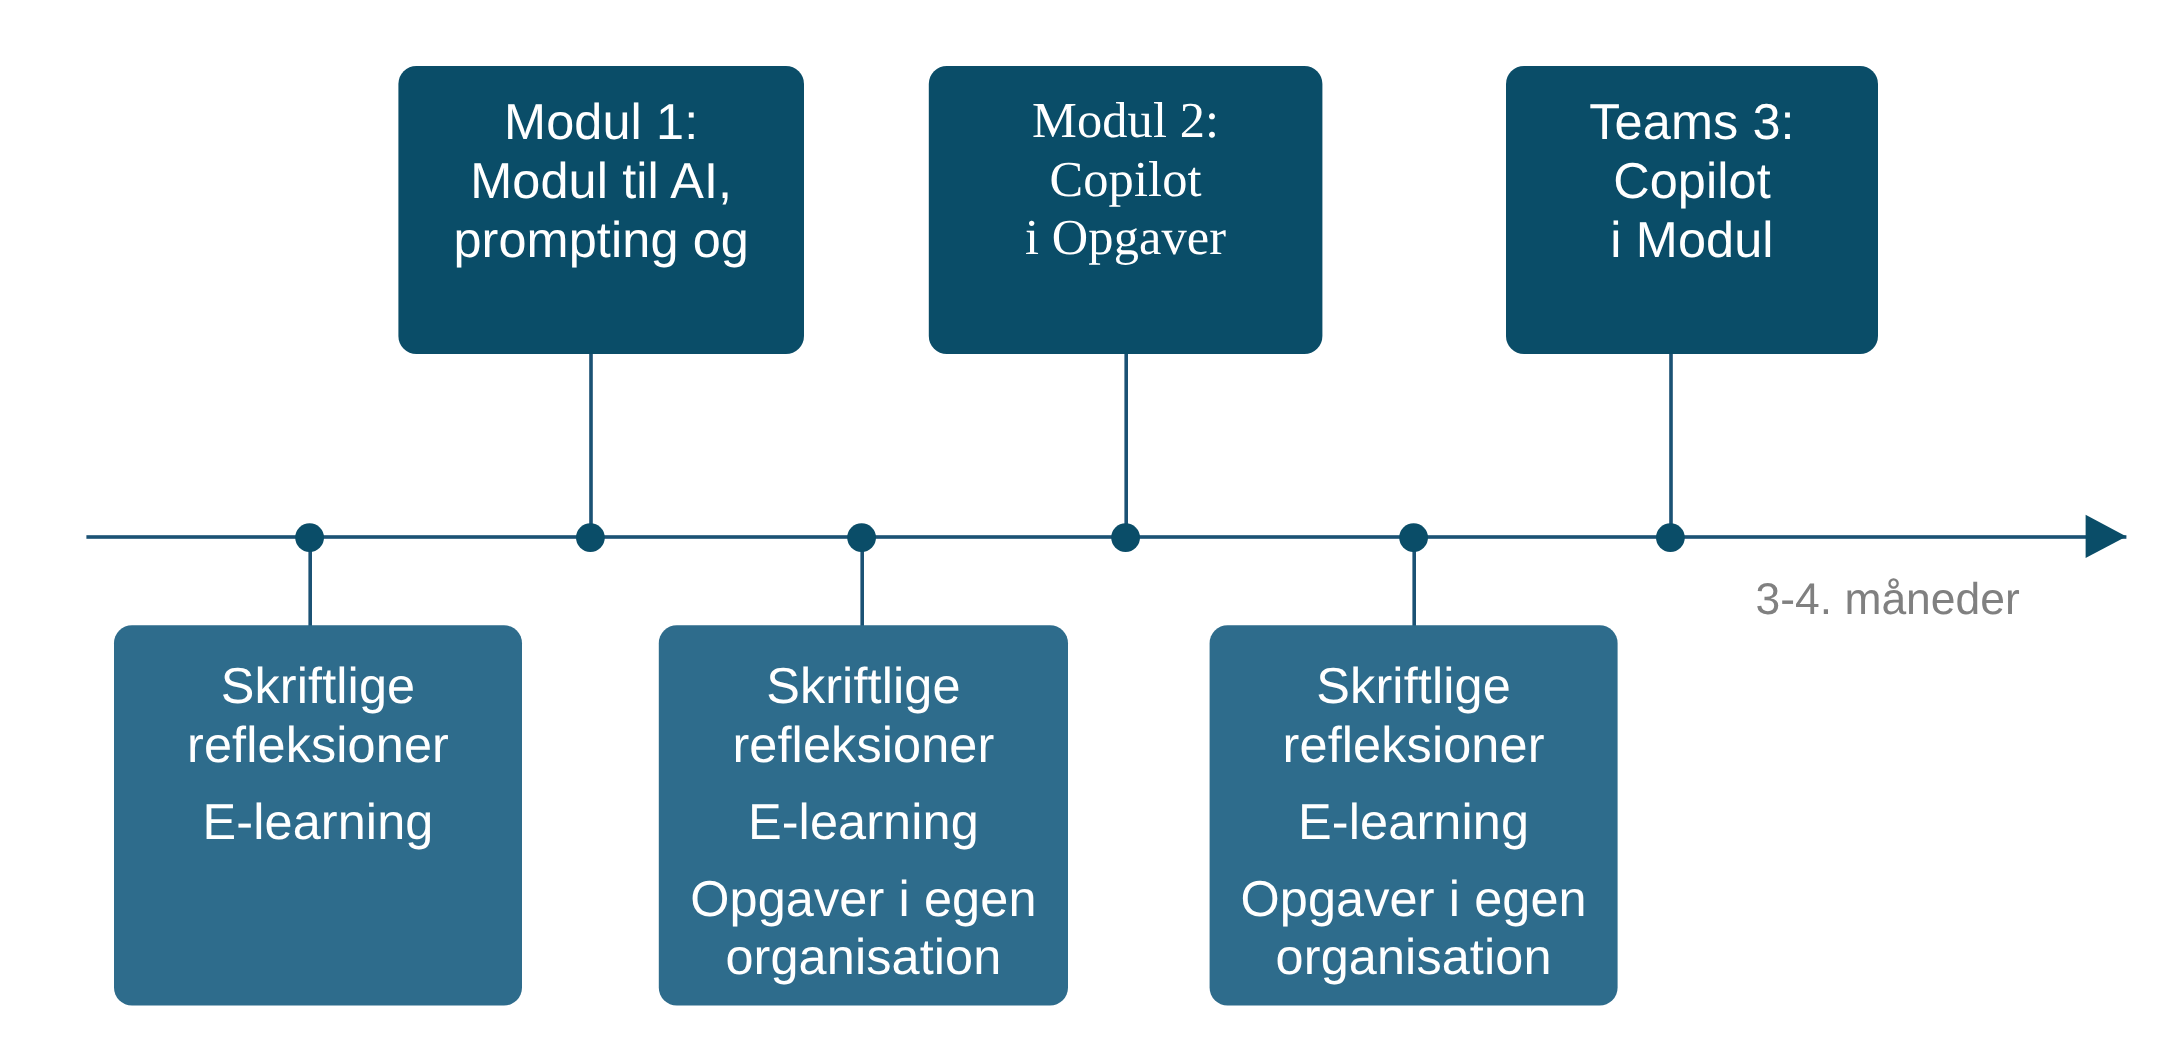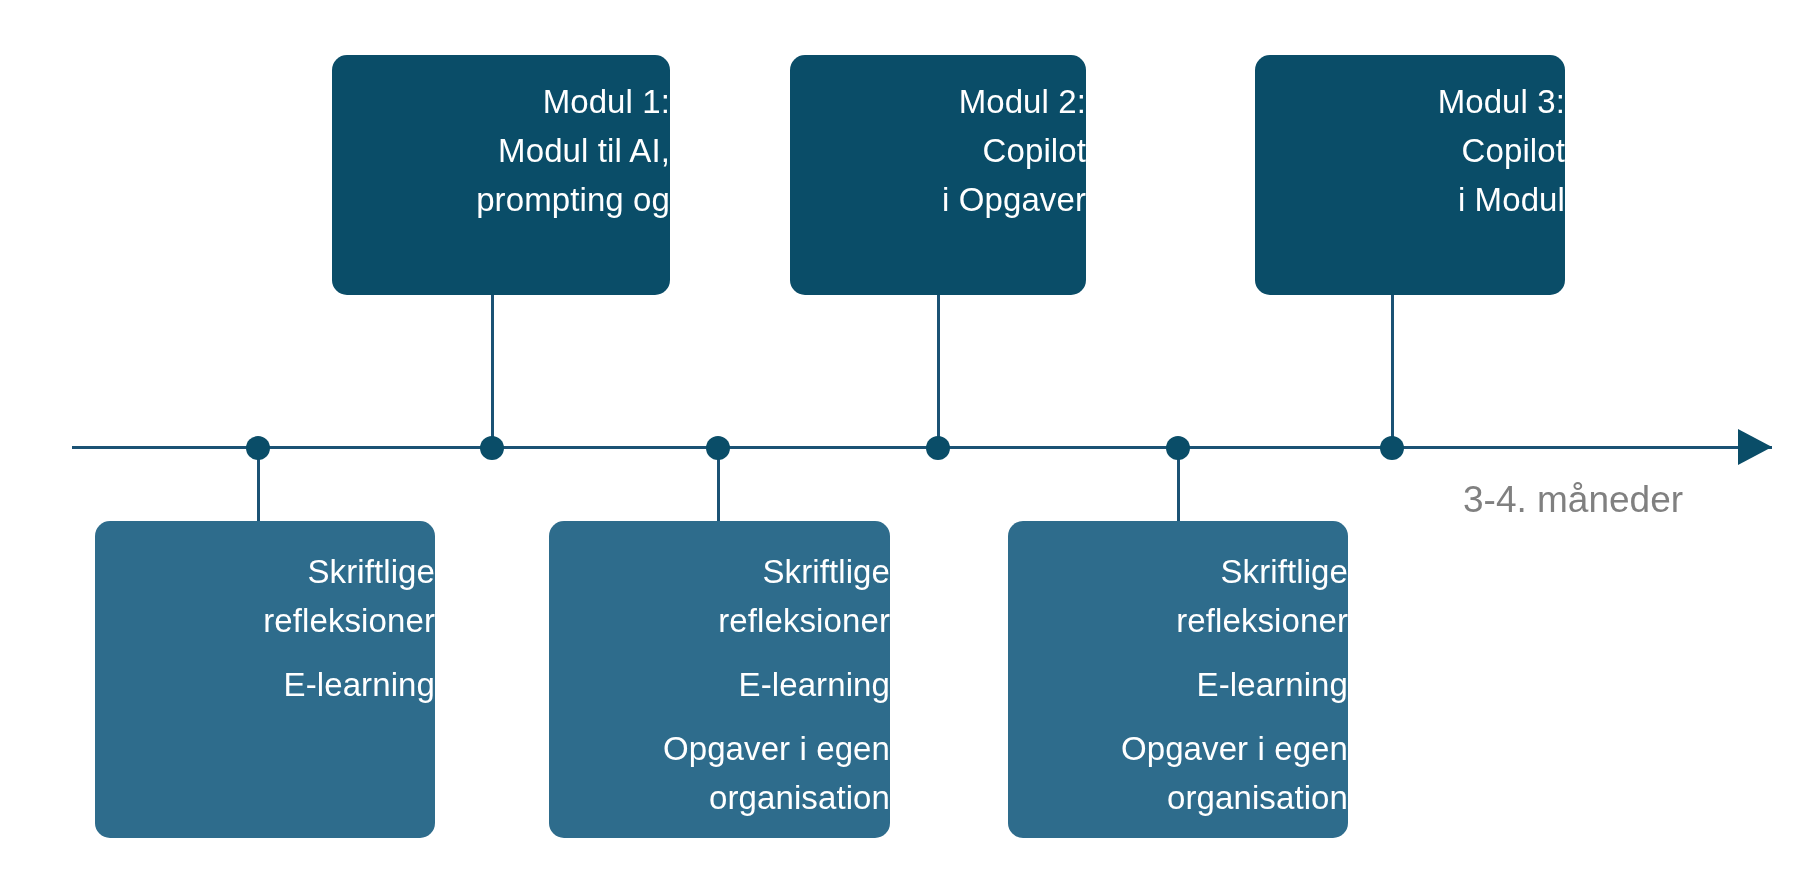--- a/index.html
+++ b/index.html
@@ -65,22 +65,22 @@
     padding-top: 22px;
   }
   .box-bottom {
     background: #2E6C8C;
     justify-content: flex-start;
     padding-top: 26px;
   }
   .box-line {
     display: block;
     width: 100%;
-    text-align: right;
-    font-size: 33px;
+    text-align: center;
+    font-size: 42px;
     line-height: 49px;
     font-weight: 400;
     letter-spacing: 0.1px;
     white-space: nowrap;
   }
   .box-line.gap {
     margin-top: 15px;
   }
 
   
@@ -96,28 +96,28 @@
 <body>
 
 <div id="stage">
 
   <div class="box box-top" style="left:332px; top:55px; width:338px; height:240px;">
     <span class="box-line">Modul 1:</span>
     <span class="box-line">Modul til AI,</span>
     <span class="box-line">prompting og</span>
   </div>
 
-  <div class="box box-top" style="left:790px; top:55px; width:296px; height:240px;">
+  <div class="box box-top" style="left:774px; top:55px; width:328px; height:240px;font-family:Liberation Serif, serif;">
     <span class="box-line">Modul 2:</span>
     <span class="box-line">Copilot</span>
     <span class="box-line">i Opgaver</span>
   </div>
 
   <div class="box box-top" style="left:1255px; top:55px; width:310px; height:240px;">
-    <span class="box-line">Modul 3:</span>
+    <span class="box-line">Teams 3:</span>
     <span class="box-line">Copilot</span>
     <span class="box-line">i Modul</span>
   </div>
 
   <div class="stem" style="left:491px; top:295px; height:152px;"></div>
   <div class="stem" style="left:937px; top:295px; height:152px;"></div>
   <div class="stem" style="left:1391px; top:295px; height:152px;"></div>
 
   <div class="stem" style="left:257px; top:447px; height:75px;"></div>
   <div class="stem" style="left:717px; top:447px; height:75px;"></div>

